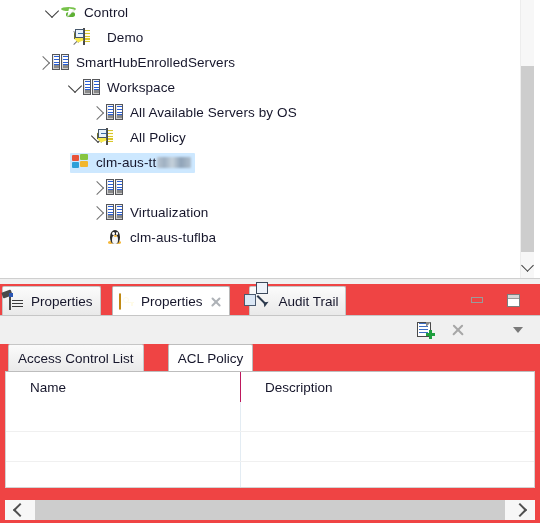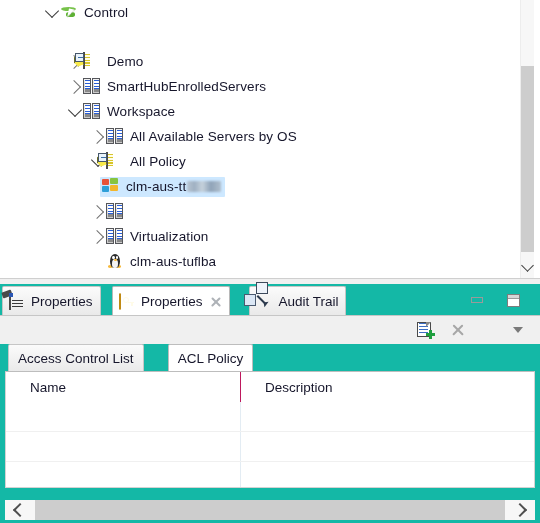--- a/index.html
+++ b/index.html
@@ -192,21 +192,21 @@
 
   
   #sash{
     position:absolute;left:0;top:278px;width:540px;height:6px;
     background:#f0f0f0;border-top:1px solid #cfcfcf;border-bottom:1px solid #cfcfcf;
   }
 
   
   #view-stack{
     position:absolute;left:0;top:284px;width:540px;height:239px;
-    background:#14b8a6;box-sizing:border-box;
+    background:#ef4444;box-sizing:border-box;
   }
 
   #tabbar{
     position:absolute;left:0;top:2px;width:540px;height:30px;
   }
   .vtab{
     position:absolute;top:0;height:30px;
     display:flex;align-items:center;
     box-sizing:border-box;
     padding:0 7px 0 6px;
@@ -413,30 +413,30 @@
     <div id="tree-rows">
         <div class="tree-row" style="padding-left: 44px;">
           <span class="arrow">
             <span class="chev down chev dark"></span>
           </span>
           <span style="display: flex; align-items: center;">
             <span class="icon"><span class="ic-globe"></span><span class="ic-cursor"></span></span>
             <span class="label">Control</span>
           </span>
         </div>
-        <div class="tree-row" style="padding-left: 67px; margin-top: 24px;">
+        <div class="tree-row" style="padding-left: 67px;">
           <span class="arrow">
             <span class="chev right"></span>
           </span>
           <span style="display: flex; align-items: center;">
             <span class="icon"><span class="ic-group"><span class="blob"></span><span class="mini"></span></span></span>
             <span class="label">Demo</span>
           </span>
         </div>
-        <div class="tree-row" style="padding-left: 67px;">
+        <div class="tree-row" style="padding-left: 36px;">
           <span class="arrow">
             <span class="chev right"></span>
           </span>
           <span style="display: flex; align-items: center;">
             <span class="icon">
               <span class="ic-rack">
                 <span class="bx"></span>
                 <span class="bx"></span>
               </span>
             </span>
@@ -473,21 +473,21 @@
         </div>
         <div class="tree-row" style="padding-left: 90px;">
           <span class="arrow">
             <span class="chev down chev dark"></span>
           </span>
           <span style="display: flex; align-items: center;">
             <span class="icon"><span class="ic-group"><span class="blob"></span><span class="mini"></span></span></span>
             <span class="label">All Policy</span>
           </span>
         </div>
-        <div class="tree-row" style="padding-left: 84px;">
+        <div class="tree-row" style="padding-left: 54px;">
           <span class="arrow"></span>
           <span class="sel-wrap" style="display: flex; align-items: center;">
             <span class="icon"><span class="ic-win"><i></i><i></i><i></i><i></i></span></span>
             <span class="label">clm-aus-tt</span>
             <span class="redact"></span>
           </span>
         </div>
         <div class="tree-row" style="padding-left: 90px;">
           <span class="arrow">
             <span class="chev right"></span>

